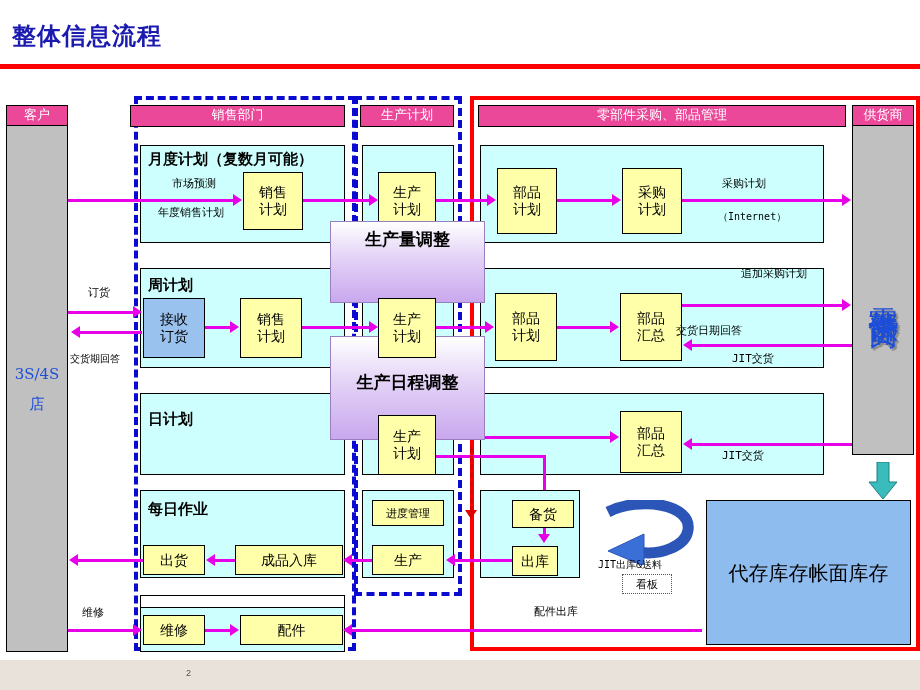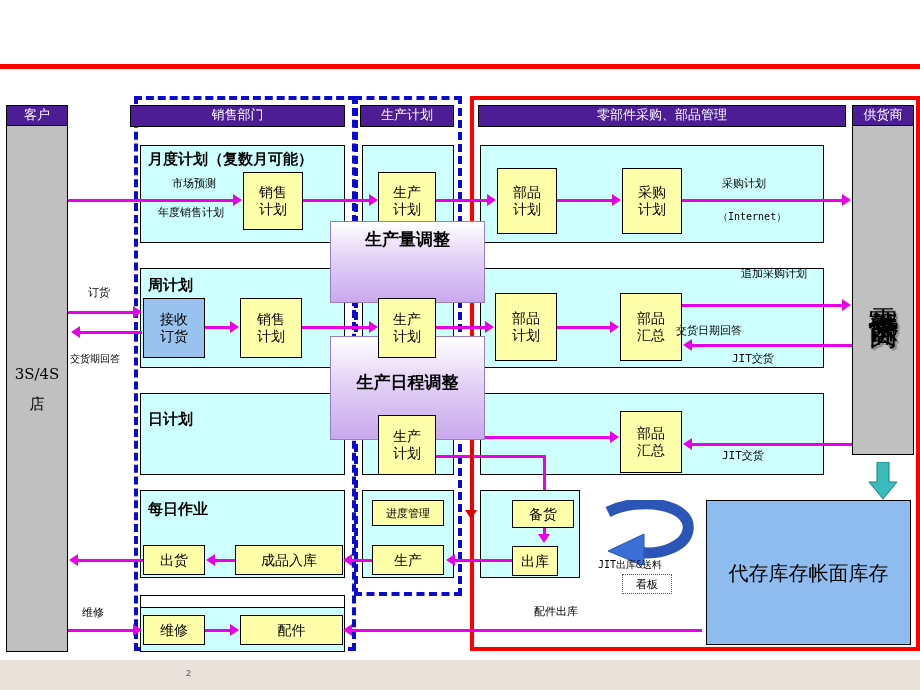--- a/index.html
+++ b/index.html
@@ -30,21 +30,21 @@
     background:#e8e2da;
   }
   .page-num {
     position:absolute; left:186px; top:668px;
     font-size:9px; color:#555; 
   }
 
   
   .abs { position:absolute; }
   .hdr {
-    background:#4c1d95; color:#ffffff; text-align:center;
+    background:#ec4899; color:#ffffff; text-align:center;
     font-size:13px; line-height:18px; height:22px;
     font-family:"DejaVu Sans","Liberation Sans",sans-serif;
     border:1px solid #000;
   }
   .lane {
     background:#ccfffd; border:1px solid #000;
   }
   .lane-plain { background:#ffffff; border:1px solid #000; }
 
   .ybox {
@@ -61,21 +61,21 @@
     font-family:"DejaVu Sans","Liberation Sans",sans-serif;
     display:flex; align-items:center; justify-content:center;
     flex-direction:column;
     font-size:14px; line-height:17px;
   }
   .grey-col {
     background:#c0c0c0; border:1px solid #000;
     display:flex; align-items:center; justify-content:center;
     flex-direction:column;
     font-family:"DejaVu Serif","Liberation Serif",serif;
-    color:#000000;
+    color:#1d4ed8;
   }
   .rowtitle {
     font-size:15px; font-weight:bold; color:#000;
     font-family:"DejaVu Sans","Liberation Sans",sans-serif;
   }
   .lbl {
     font-size:11px; color:#000; white-space:nowrap;
     font-family:"DejaVu Sans","Liberation Sans",sans-serif;
   }
   .lbl-s { font-size:10px; }
@@ -132,20 +132,21 @@
     display:flex; align-items:center; justify-content:center;
     font-family:"DejaVu Serif","Liberation Serif",serif;
     font-size:20px; color:#000; line-height:34px;
   }
 </style>
 </head>
 <body>
 
 <div id="stage">
 
+  <div class="title">整体信息流程</div>
   <div class="title-rule"></div>
 
   <div class="bluedash" style="left:134px; top:96px; width:222px; height:555px;"></div>
   <div class="bluedash" style="left:354px; top:96px; width:108px; height:500px;"></div>
   <div class="redbox" style="left:470px; top:96px; width:450px; height:555px;"></div>
 
   <div class="hdr abs" style="left:6px; top:105px; width:62px;">客户</div>
   <div class="hdr abs" style="left:130px; top:105px; width:215px;">销售部门</div>
   <div class="hdr abs" style="left:360px; top:105px; width:94px;">生产计划</div>
   <div class="hdr abs" style="left:478px; top:105px; width:368px;">零部件采购、部品管理</div>

